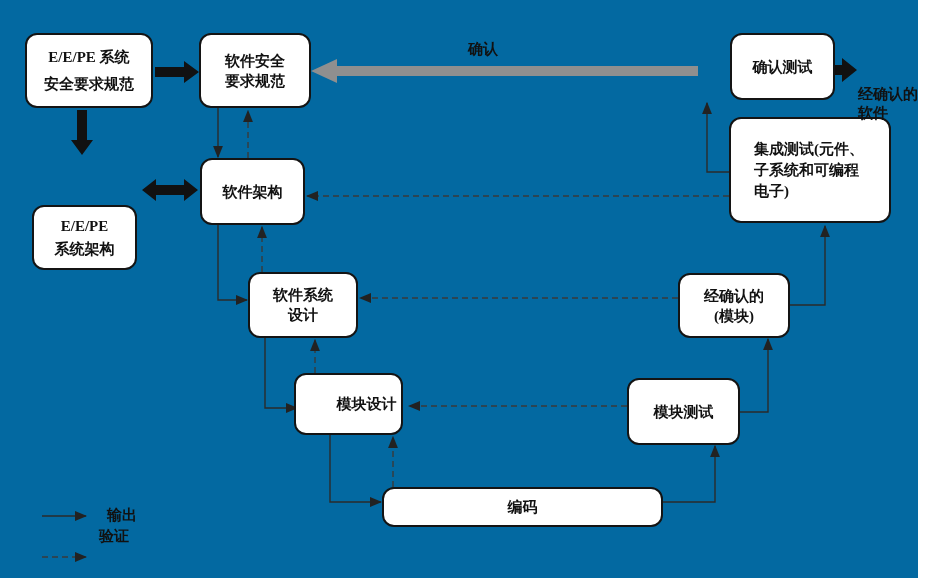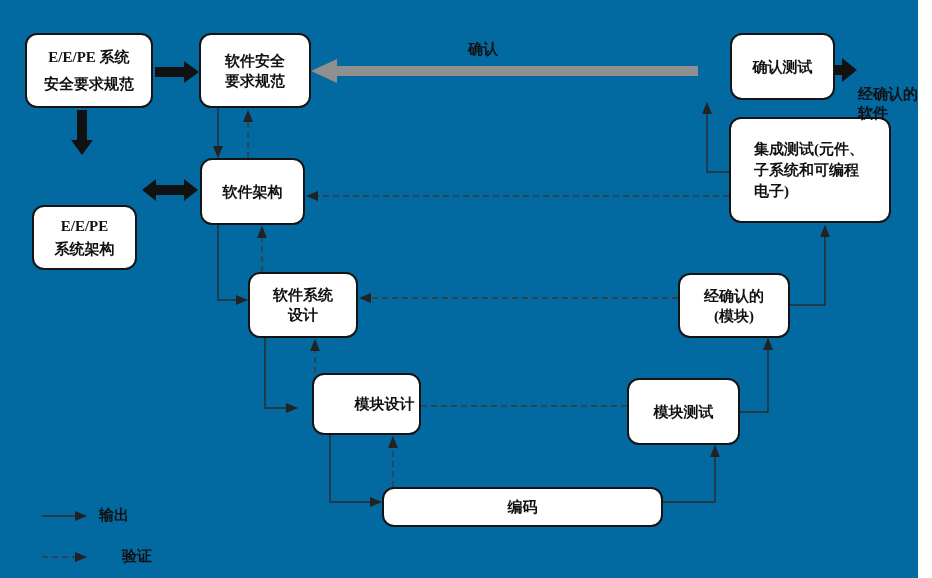--- a/index.html
+++ b/index.html
@@ -27,38 +27,38 @@
     font-weight:600;
     line-height:20px;
     z-index:2;
   }
   .box span{display:block;}
   #b-eepe-srs   {left:25px;  top:33px;  width:128px; height:75px; line-height:27px;}
   #b-sw-srs     {left:199px; top:33px;  width:112px; height:75px;}
   #b-eepe-arch  {left:32px;  top:157px; width:105px; height:65px; line-height:23px;margin-top:48px;}
   #b-sw-arch    {left:200px; top:158px; width:105px; height:67px;}
   #b-sw-sys-design  {left:248px; top:272px; width:110px; height:66px;}
-  #b-module-design  {left:312px; top:373px; width:109px; height:62px;padding-left:36px;}
+  #b-module-design  {left:294px; top:373px; width:109px; height:62px;padding-left:36px;}
   #b-coding         {left:382px; top:487px; width:281px; height:40px;}
   #b-module-test    {left:627px; top:378px; width:113px; height:67px;}
   #b-int-test-module{left:678px; top:273px; width:112px; height:65px;}
   #b-int-test-pe    {left:729px; top:117px; width:162px; height:106px;
                      align-items:flex-start; text-align:left;
                      padding-left:23px; line-height:21px;}
   #b-validation-test{left:730px; top:33px;  width:105px; height:67px;}
   .floating-label{
     position:absolute;
     font-size:15px;
     font-weight:600;
     z-index:2;
   }
   #lbl-validation{left:468px; top:40px; width:60px; text-align:left;}
   #lbl-validated-sw{left:858px; top:49px; line-height:19px;margin-top:36px;}
-  #lbl-legend-output{left:99px; top:506px;}
-  #lbl-legend-verify{left:99px; top:547px;margin-left:23px;}
+  #lbl-legend-output{left:107px; top:506px;}
+  #lbl-legend-verify{left:99px; top:527px;}
   .thin{stroke:#2b2b2b;stroke-width:1.4;fill:none;}
   .dashed{stroke:#3a3a3a;stroke-width:1.4;fill:none;stroke-dasharray:6 4;}
   .thick-arrow{fill:#111111;stroke:none;}
   .gray-arrow{fill:#8f8f8f;stroke:none;}
 </style>
 </head>
 <body>
 
 <div class="stage">
 

